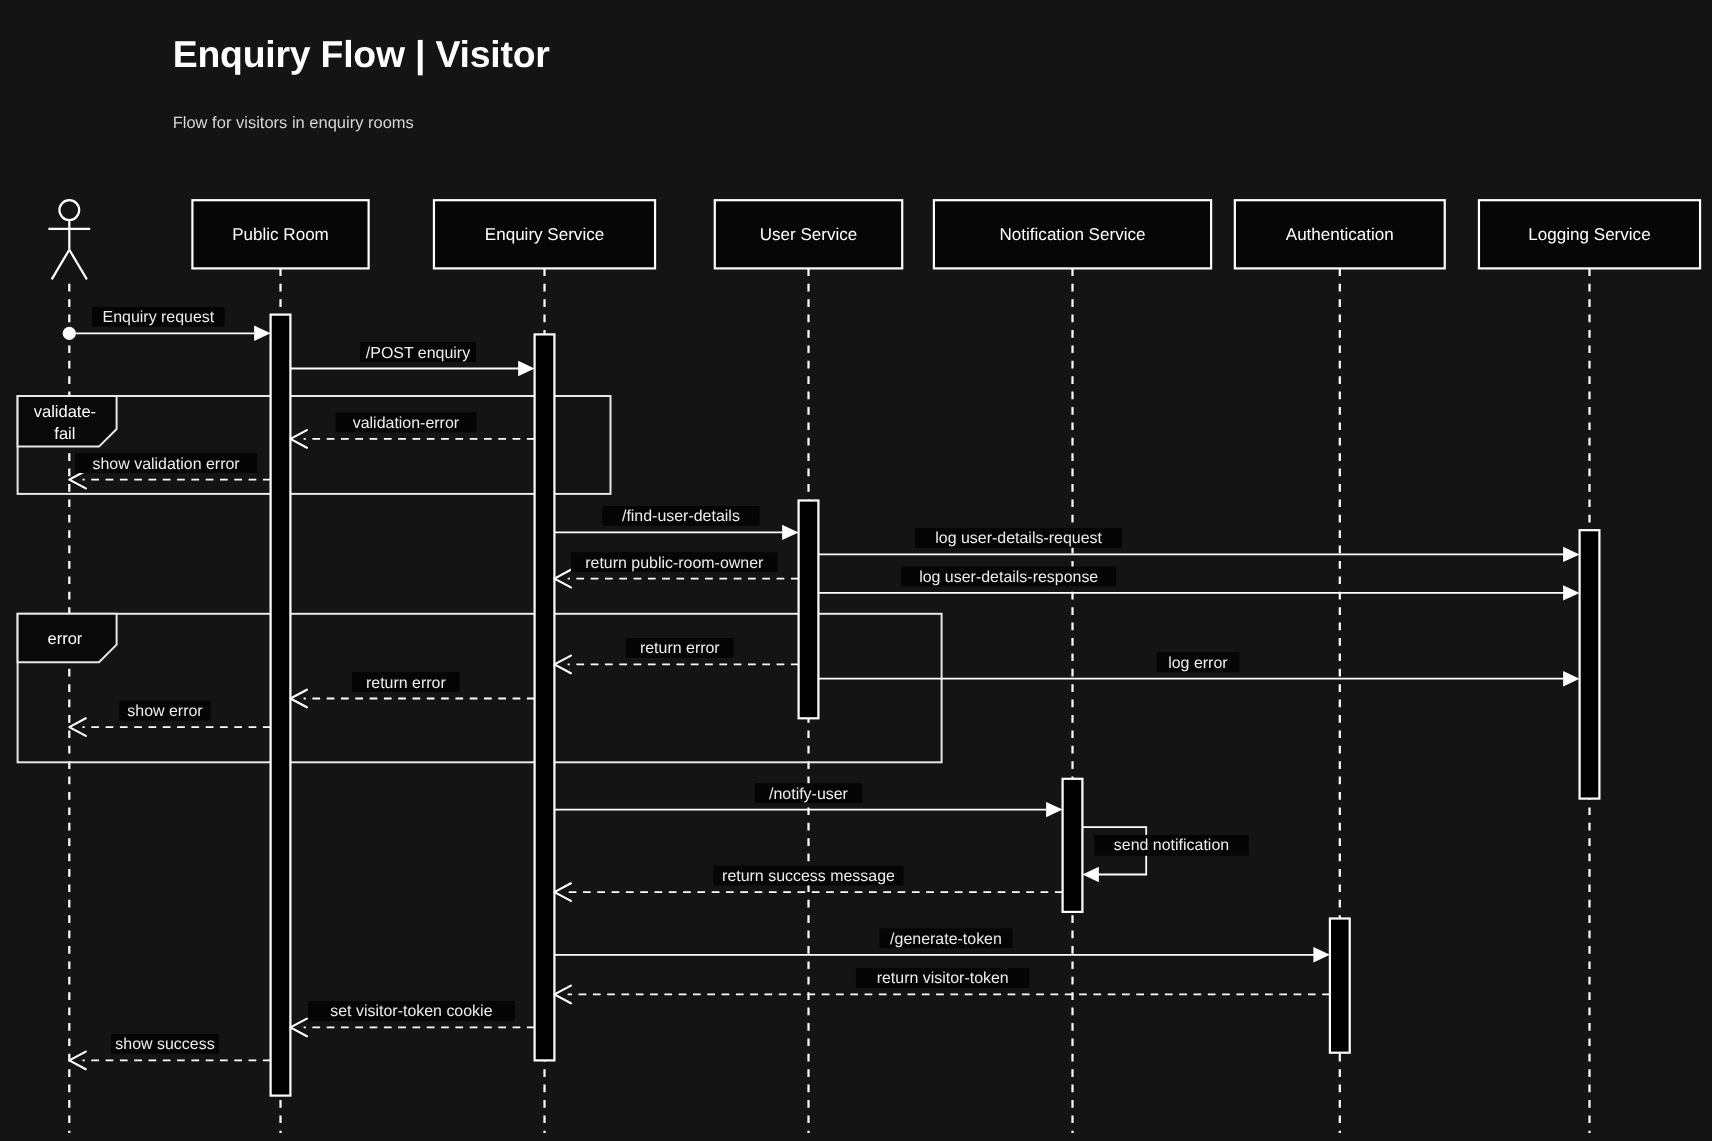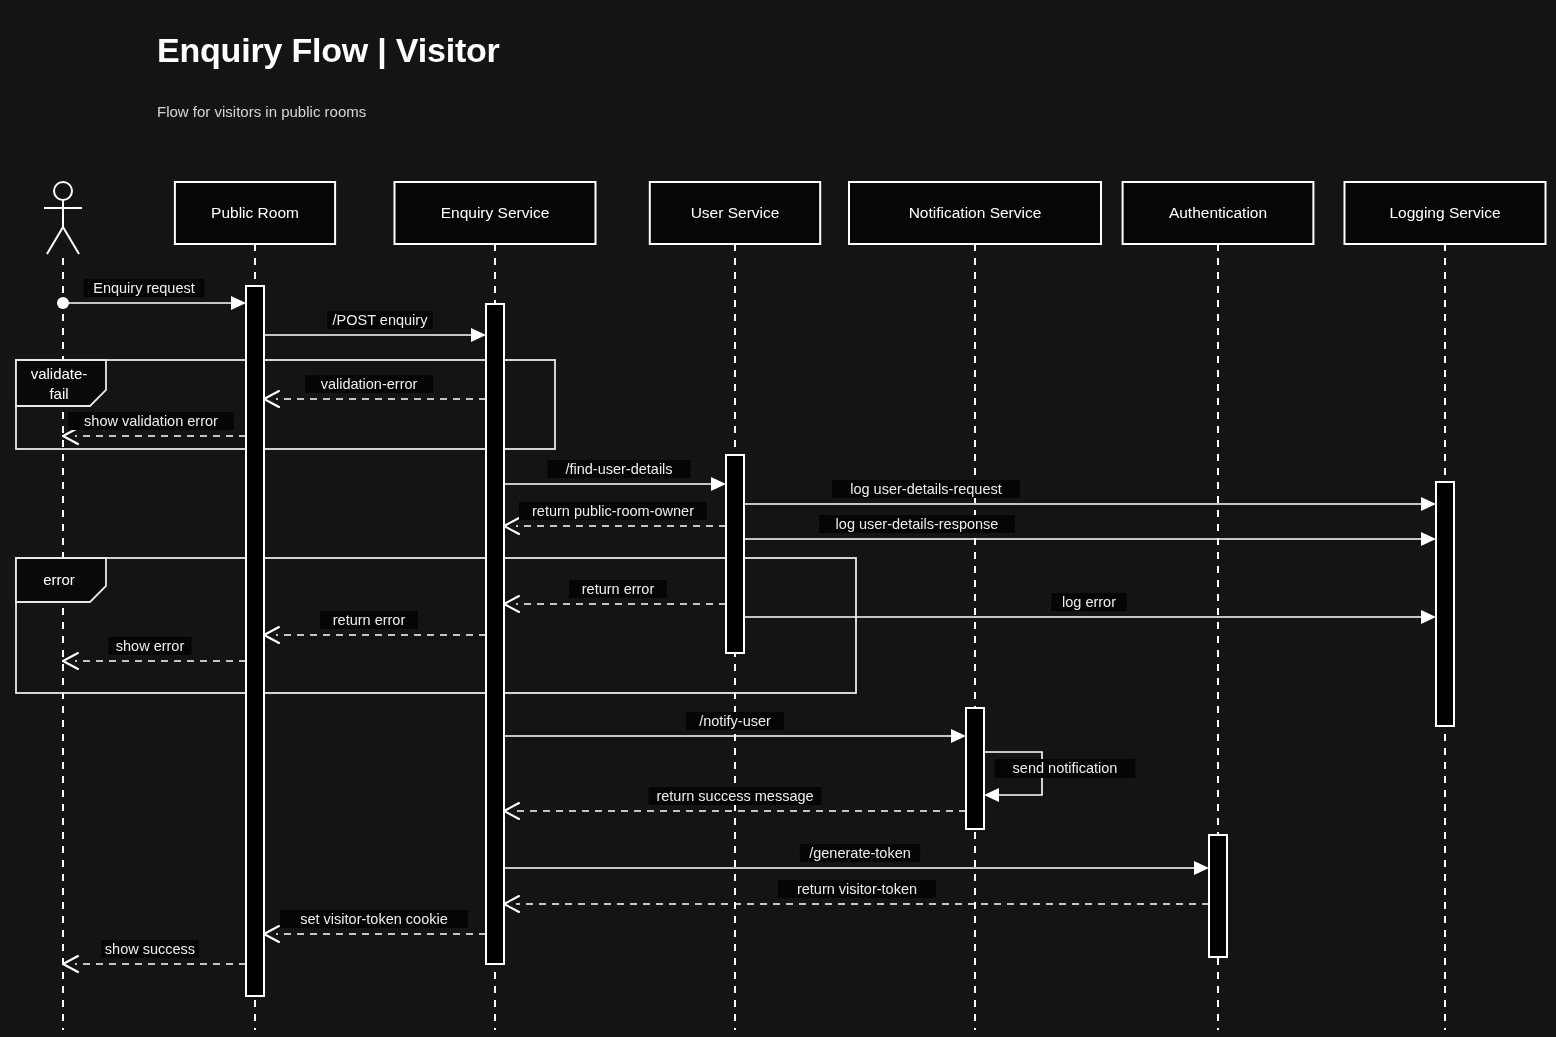--- a/index.html
+++ b/index.html
@@ -128,21 +128,21 @@
     stroke-linejoin: round;
   }
 </style>
 </head>
 <body>
 
 <div id="diagram-root">
 
   <div class="header-block">
     <h1 class="diagram-title">Enquiry Flow | Visitor</h1>
-    <p class="diagram-subtitle">Flow for visitors in public rooms</p>
+    <p class="diagram-subtitle">Flow for visitors in enquiry rooms</p>
   </div>
 
   <svg class="seq" id="seq-svg" width="1556" height="1037">
       <line x1="63" y1="258" x2="63" y2="1030" class="lifeline"></line>
       <line x1="255" y1="244" x2="255" y2="1030" class="lifeline"></line>
       <line x1="495" y1="244" x2="495" y2="1030" class="lifeline"></line>
       <line x1="735" y1="244" x2="735" y2="1030" class="lifeline"></line>
       <line x1="975" y1="244" x2="975" y2="1030" class="lifeline"></line>
       <line x1="1218" y1="244" x2="1218" y2="1030" class="lifeline"></line>
       <line x1="1445" y1="244" x2="1445" y2="1030" class="lifeline"></line>

